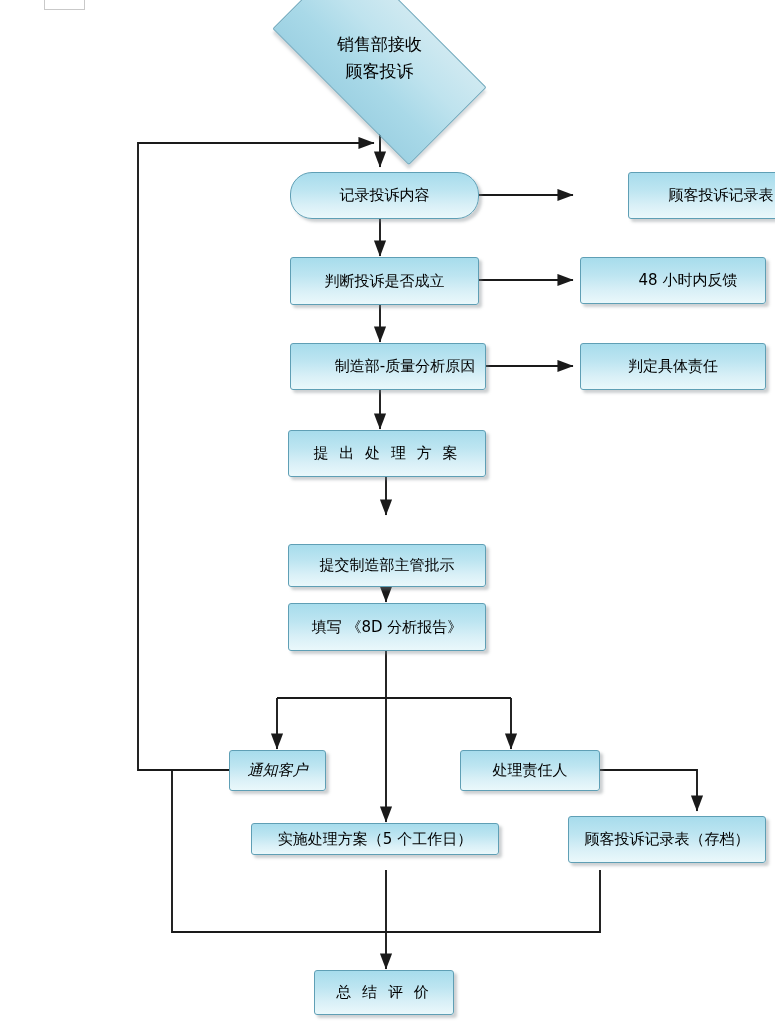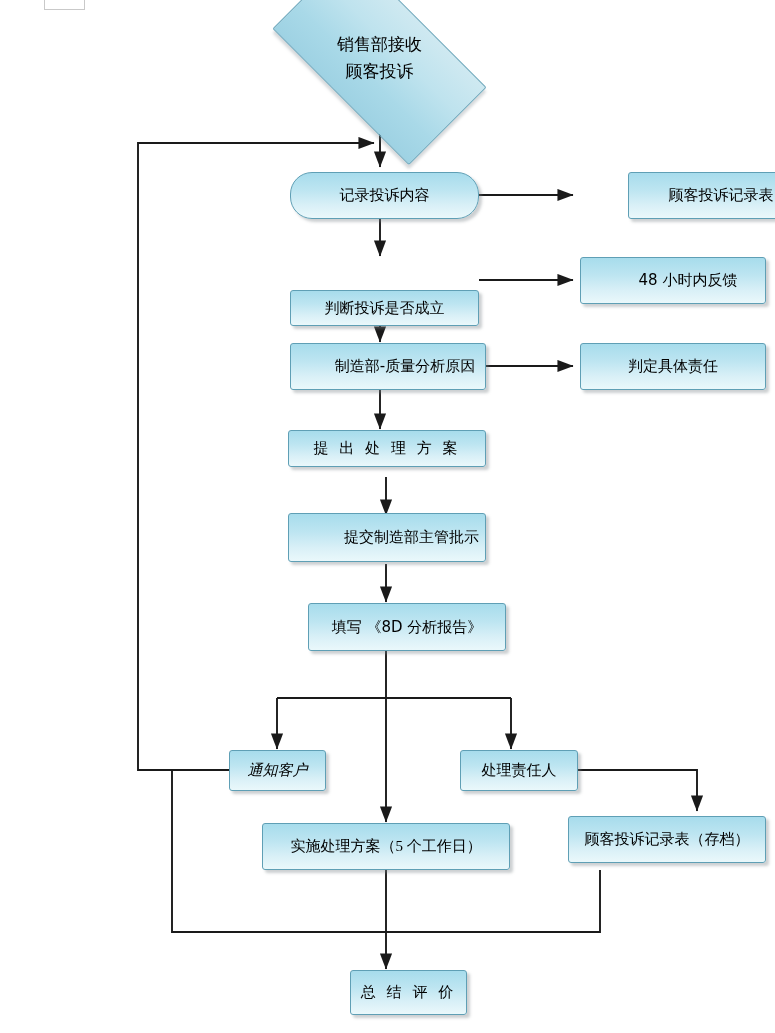--- a/index.html
+++ b/index.html
@@ -104,61 +104,61 @@
   </div>
 
   <div class="node" style="left:290px;top:172px;width:189px;height:47px;border-radius:22px;">
     <span class="txt">记录投诉内容</span>
   </div>
 
   <div class="node" style="left:580px;top:172px;width:186px;height:47px;margin-left:48px;">
     <span class="txt">顾客投诉记录表</span>
   </div>
 
-  <div class="node" style="left:290px;top:257px;width:189px;height:36px;margin-top:33px;">
+  <div class="node" style="left:290px;top:257px;width:189px;height:48px;">
     <span class="txt">判断投诉是否成立</span>
   </div>
 
   <div class="node" style="left:580px;top:257px;width:186px;height:47px;padding-left:36px;">
     <span class="txt">48 小时内反馈</span>
   </div>
 
   <div class="node" style="left:290px;top:343px;width:196px;height:47px;padding-left:40px;">
     <span class="txt">制造部-质量分析原因</span>
   </div>
 
   <div class="node" style="left:580px;top:343px;width:186px;height:47px;">
     <span class="txt">判定具体责任</span>
   </div>
 
-  <div class="node" style="left:288px;top:430px;width:198px;height:37px;">
+  <div class="node" style="left:288px;top:430px;width:198px;height:47px;">
     <span class="txt spaced">提 出 处 理 方 案</span>
   </div>
 
-  <div class="node" style="left:288px;top:513px;width:198px;height:49px;justify-content:flex-end;">
+  <div class="node" style="left:288px;top:544px;width:198px;height:43px;">
     <span class="txt">提交制造部主管批示</span>
   </div>
 
-  <div class="node" style="left:288px;top:603px;width:198px;height:48px;margin-left:20px;">
+  <div class="node" style="left:288px;top:603px;width:198px;height:48px;">
     <span class="txt">填写 《8D 分析报告》</span>
   </div>
 
   <div class="node" style="left:229px;top:750px;width:97px;height:41px;font-style:italic;">
     <span class="txt">通知客户</span>
   </div>
 
-  <div class="node" style="left:460px;top:750px;width:118px;height:41px;">
+  <div class="node" style="left:460px;top:750px;width:140px;height:41px;">
     <span class="txt">处理责任人</span>
   </div>
 
-  <div class="node" style="left:262px;top:823px;width:248px;height:47px;font-family:Liberation Serif, serif;">
+  <div class="node" style="left:251px;top:823px;width:248px;height:32px;">
     <span class="txt">实施处理方案（5 个工作日）</span>
   </div>
 
   <div class="node" style="left:568px;top:816px;width:198px;height:47px;">
     <span class="txt">顾客投诉记录表（存档）</span>
   </div>
 
-  <div class="node" style="left:314px;top:970px;width:117px;height:45px;margin-left:36px;">
+  <div class="node" style="left:314px;top:970px;width:140px;height:45px;">
     <span class="txt spaced">总 结 评 价</span>
   </div>
 
 </div>
 
 </body></html>

